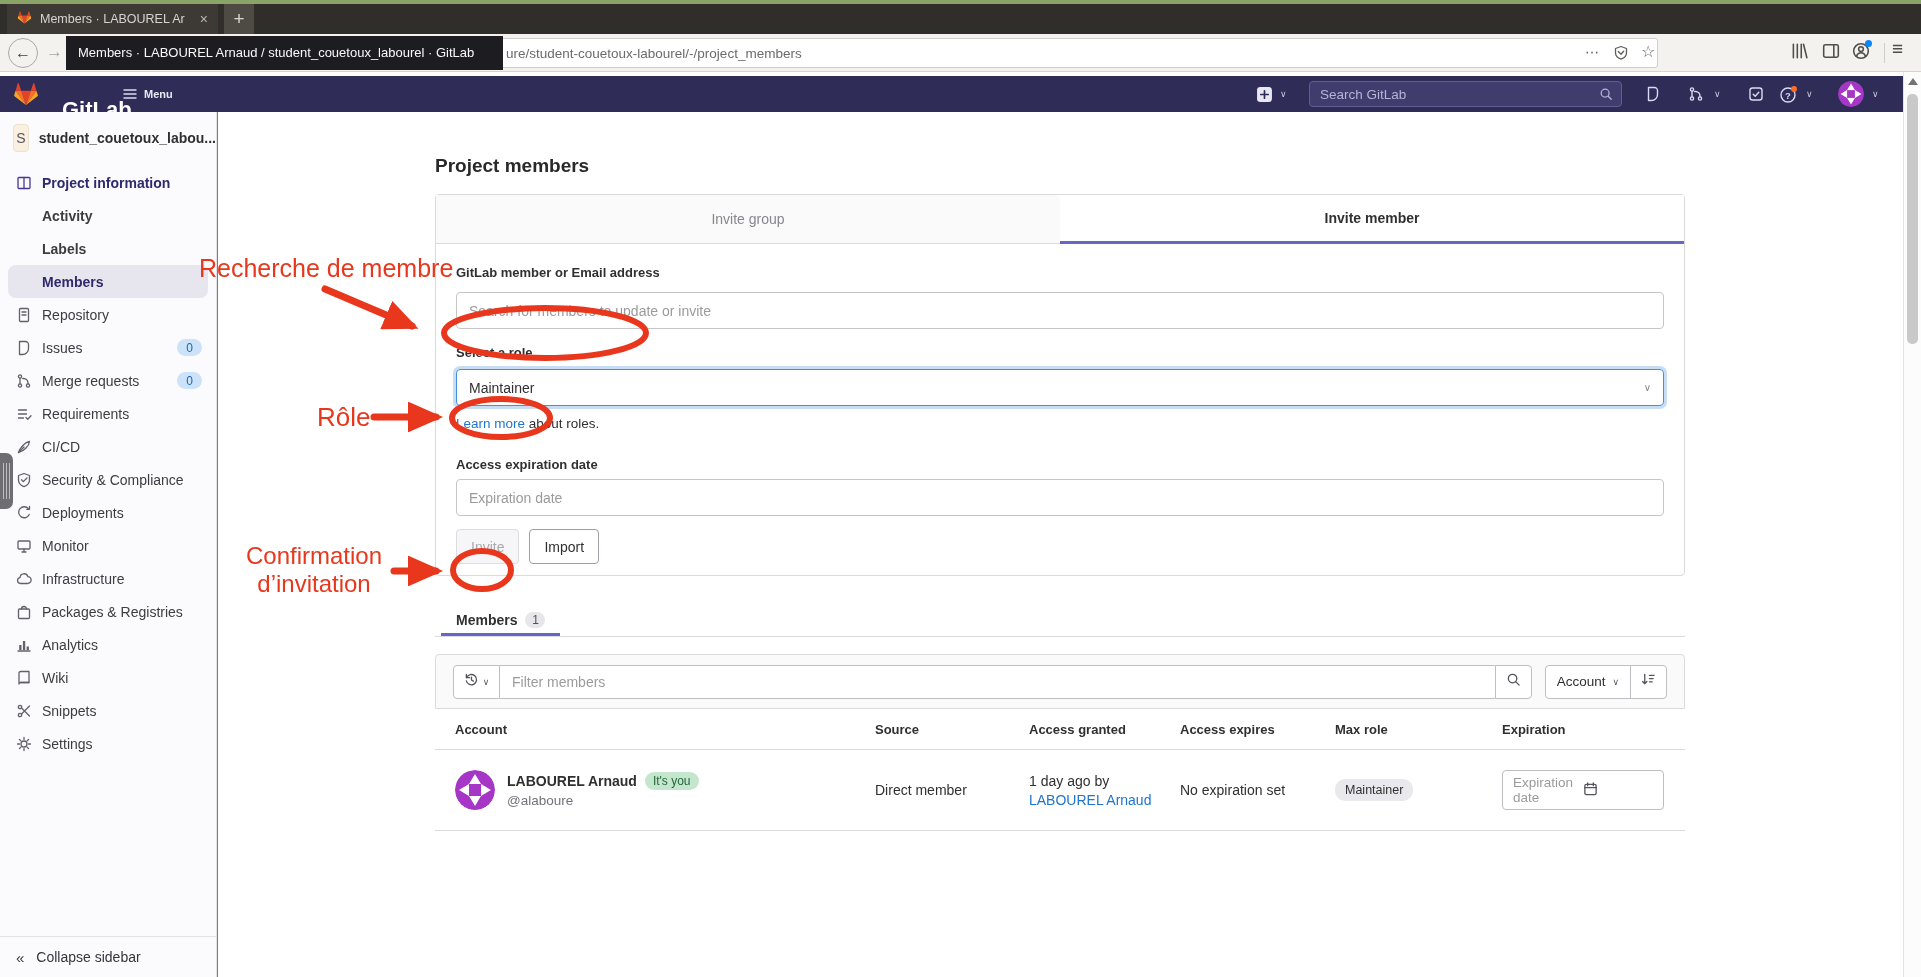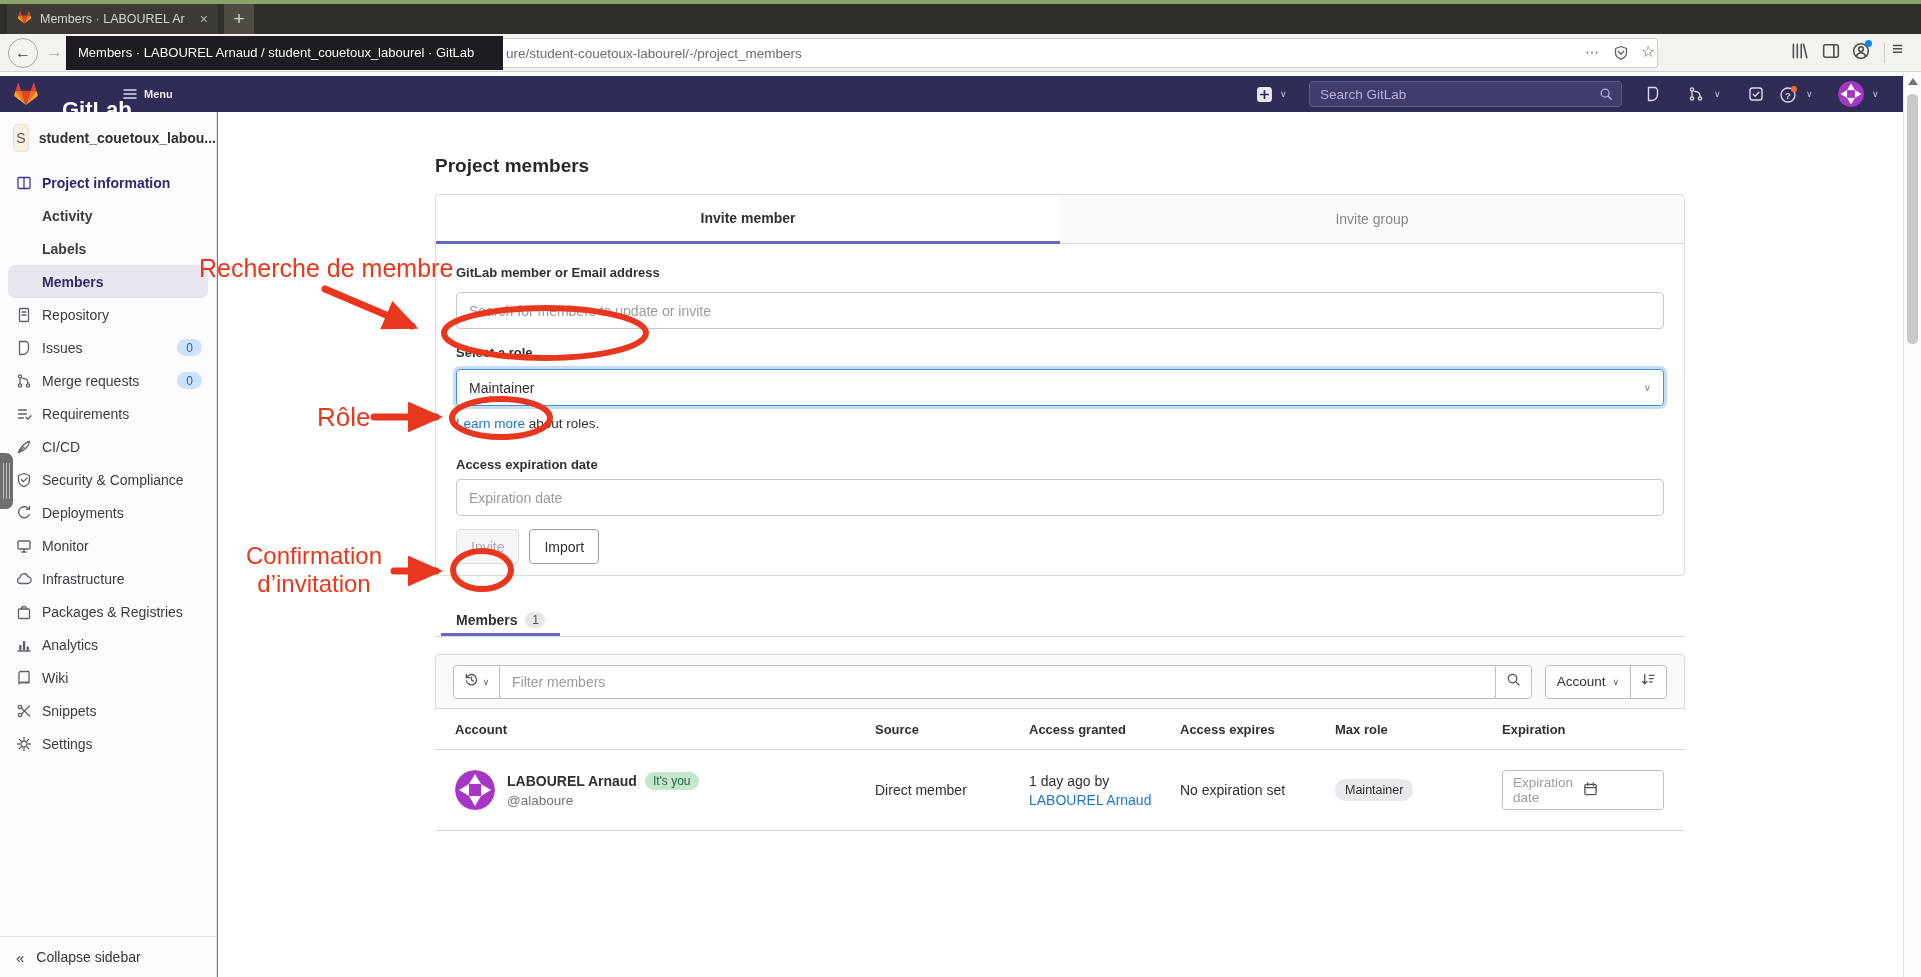--- a/index.html
+++ b/index.html
@@ -436,22 +436,22 @@
       <i style="left:6px"></i>
       <i style="left:9px"></i>
     </div>
 
   <main class="main">
     <div class="content">
       <h1 class="pm-title">Project members</h1>
 
       <div class="card">
         <div class="invite-tabs">
+          <div class="it-tab">Invite group</div>
           <div class="it-tab it-active">Invite member</div>
-          <div class="it-tab">Invite group</div>
         </div>
         <div class="card-body">
           <label class="f-label">GitLab member or Email address</label>
           <input class="f-input" placeholder="Search for members to update or invite" style="">
           <label class="f-label lbl2">Select a role</label>
           <div class="f-select">
             <span>Maintainer</span>
             <span class="sel-chev">∨</span>
           </div>
           <div class="learn"><a>Learn more</a><span> about roles.</span></div>

